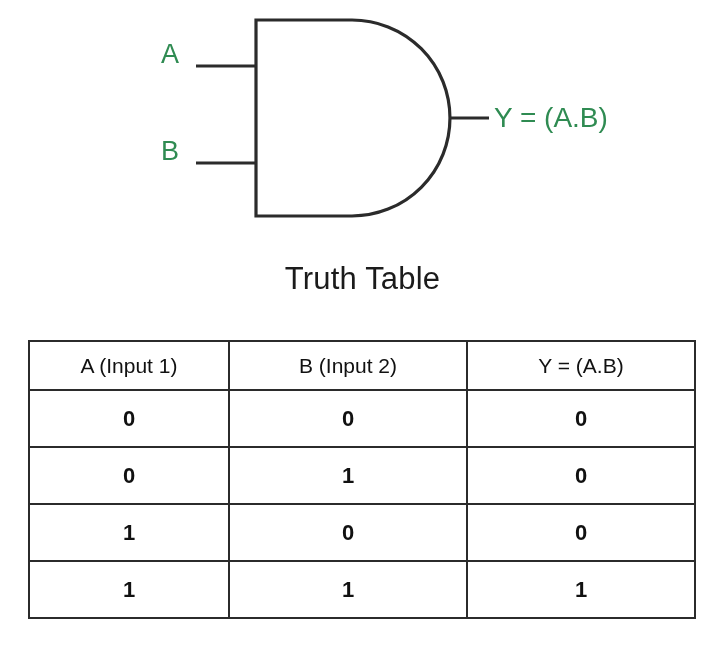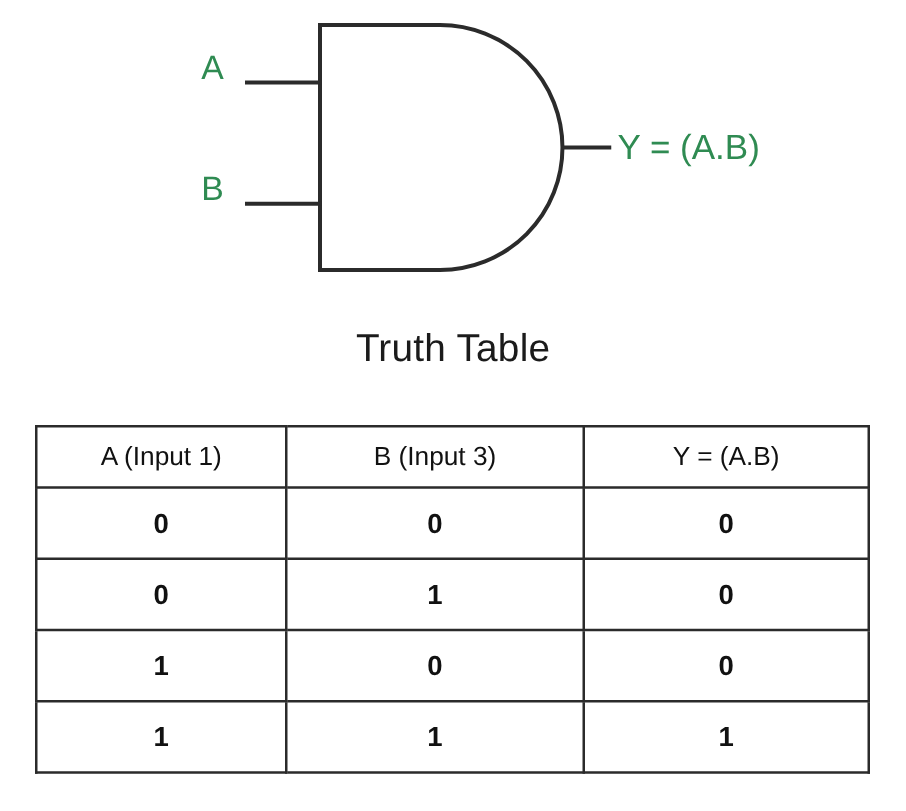--- a/index.html
+++ b/index.html
@@ -144,21 +144,21 @@
   <div id="truth-table-wrap">
     <table class="truth-table">
       <colgroup>
         <col class="c1">
           <col class="c2">
           <col class="c3">
       </colgroup>
       <thead>
         <tr>
           <th>A (Input 1)</th>
-          <th>B (Input 3)</th>
+          <th>B (Input 2)</th>
           <th>Y = (A.B)</th>
         </tr>
       </thead>
       <tbody>
         <tr>
           <td>0</td>
           <td>0</td>
           <td>0</td>
         </tr>
         <tr>

